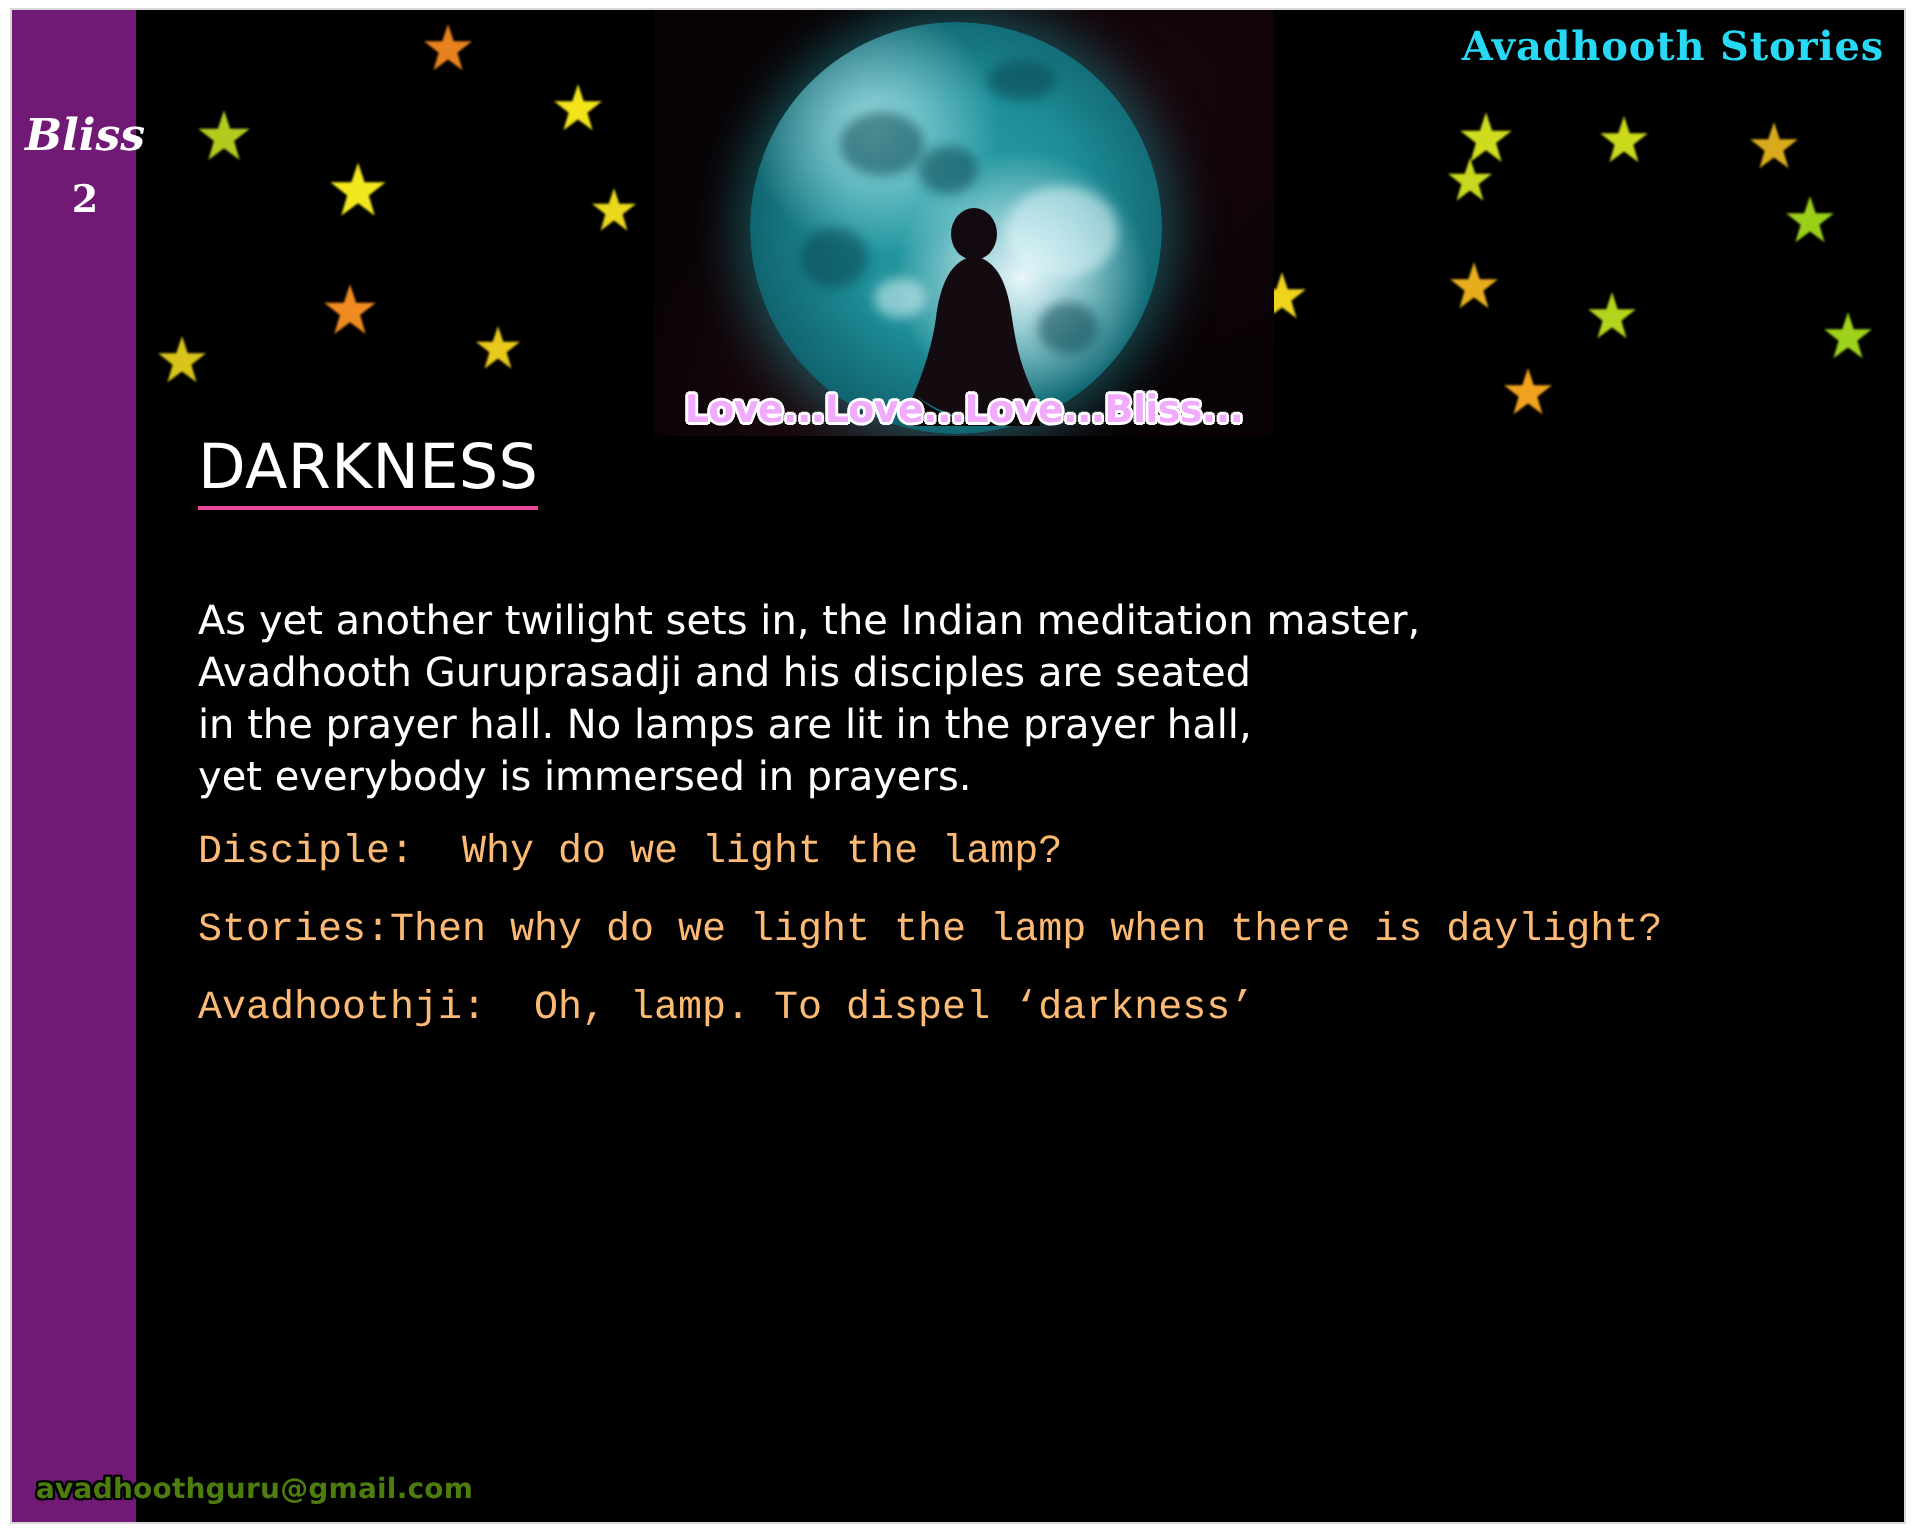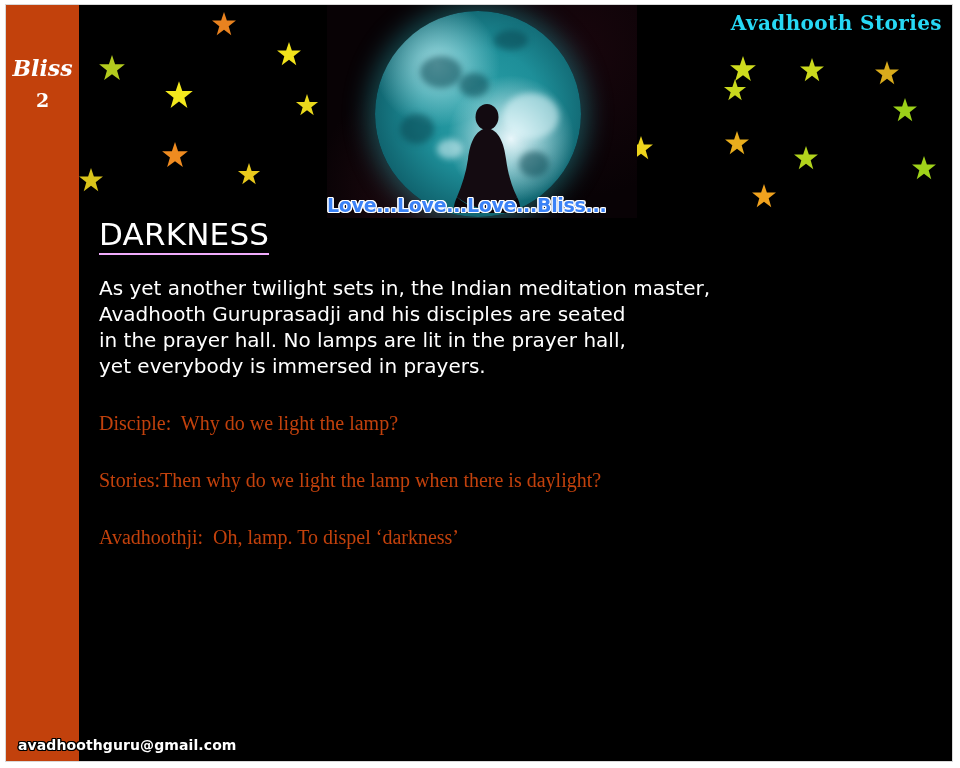--- a/index.html
+++ b/index.html
@@ -35,23 +35,23 @@
     position: absolute;
     display: block;
     filter: blur(0.6px);
   }
 
   
   #sidebar {
     position: absolute;
     left: 0px;
     top: 0px;
-    width: 73px;
+    width: 62px;
     height: 758px;
-    background: #c2410c;
+    background: #701a75;
     z-index: 6;
   }
   #bliss-title {
     position: absolute;
     top: 52px;
     left: 0;
     width: 73px;
     text-align: center;
     color: #ffffff;
     font-family: "DejaVu Serif", serif;
@@ -134,27 +134,27 @@
     top: 96px;
     width: 68px;
     height: 118px;
     z-index: 3;
   }
   #moon-caption {
     position: absolute;
     left: 0;
     bottom: 2px;
     width: 100%;
-    text-align: left;
+    text-align: center;
     z-index: 5;
     font-family: "DejaVu Sans", sans-serif;
     font-weight: bold;
     font-size: 19px;
     letter-spacing: -0.3px;
-    color: #3b82f6;
+    color: #f0abfc;
     text-shadow:
       -1px -1px 0 #ffffff,  1px -1px 0 #ffffff,
       -1px  1px 0 #ffffff,  1px  1px 0 #ffffff,
        0px -1.4px 0 #ffffff, 0px 1.4px 0 #ffffff,
       -1.4px 0px 0 #ffffff, 1.4px 0px 0 #ffffff;
   }
 
   
   #content {
     position: absolute;
@@ -163,48 +163,48 @@
     width: 840px;
     z-index: 5;
   }
   #page-title {
     color: #ffffff;
     font-family: "DejaVu Sans", sans-serif;
     font-size: 31px;
     font-weight: normal;
     letter-spacing: 0.2px;
     display: inline-block;
-    border-bottom: 2px solid #f0abfc;
+    border-bottom: 2px solid #ec4899;
     padding-bottom: 3px;
     line-height: 1.0;
   }
   .body-block {
-    margin-top: 20px;
+    margin-top: 42px;
     color: #ffffff;
     font-family: "DejaVu Sans", sans-serif;
     font-size: 20px;
     line-height: 26px;
     white-space: pre-line;
   }
   .dialogue-line {
-    margin-top: 31px;
-    color: #c2410c;
-    font-family: Liberation Serif, serif;
+    margin-top: 13px;
+    color: #fdba74;
+    font-family: Liberation Mono, monospace;
     font-size: 20px;
     line-height: 26px;
     white-space: pre;
   }
 
   
   #footer-email {
     position: absolute;
     left: 12px;
     bottom: 8px;
     z-index: 8;
-    color: #ffffff;
+    color: #4d7c0f;
     font-family: "DejaVu Sans", sans-serif;
     font-weight: bold;
     font-size: 14px;
     letter-spacing: 0.1px;
     text-shadow:
       -1px -1px 0 #000000,  1px -1px 0 #000000,
       -1px  1px 0 #000000,  1px  1px 0 #000000,
        0px -1.2px 0 #000000, 0px 1.2px 0 #000000,
       -1.2px 0px 0 #000000, 1.2px 0px 0 #000000;
     white-space: nowrap;

